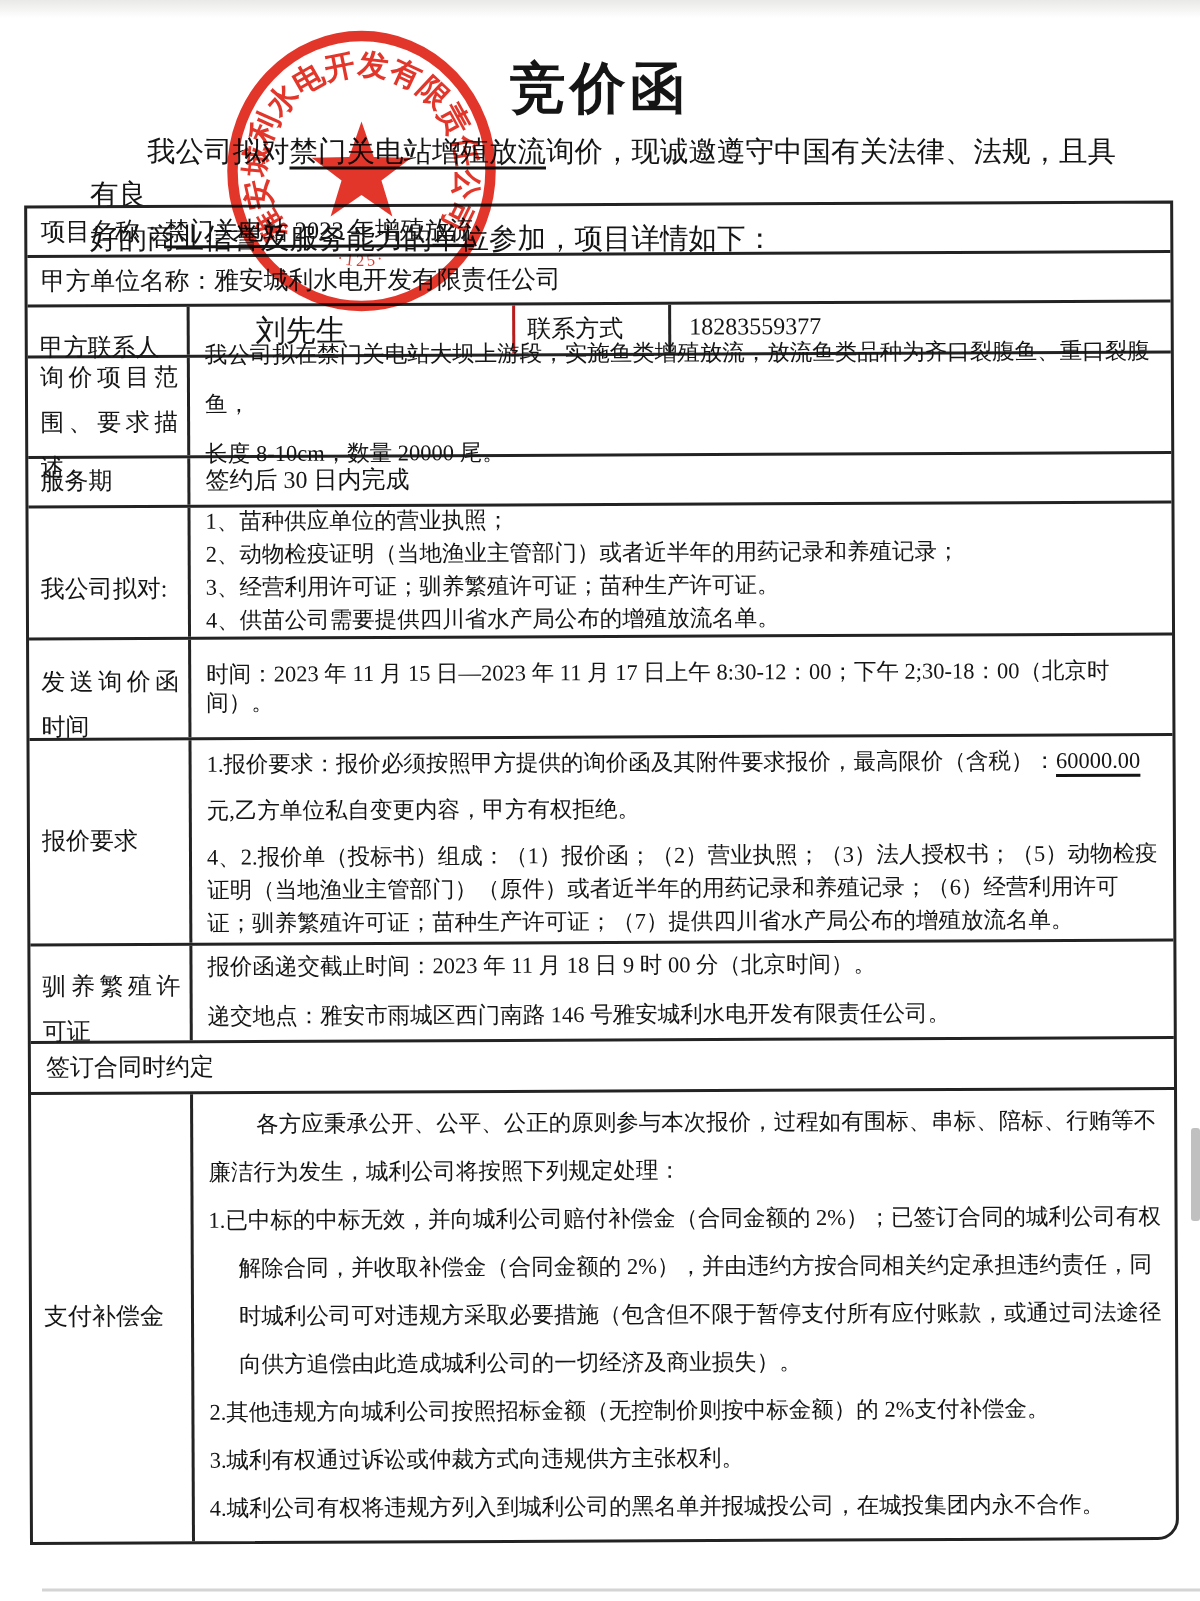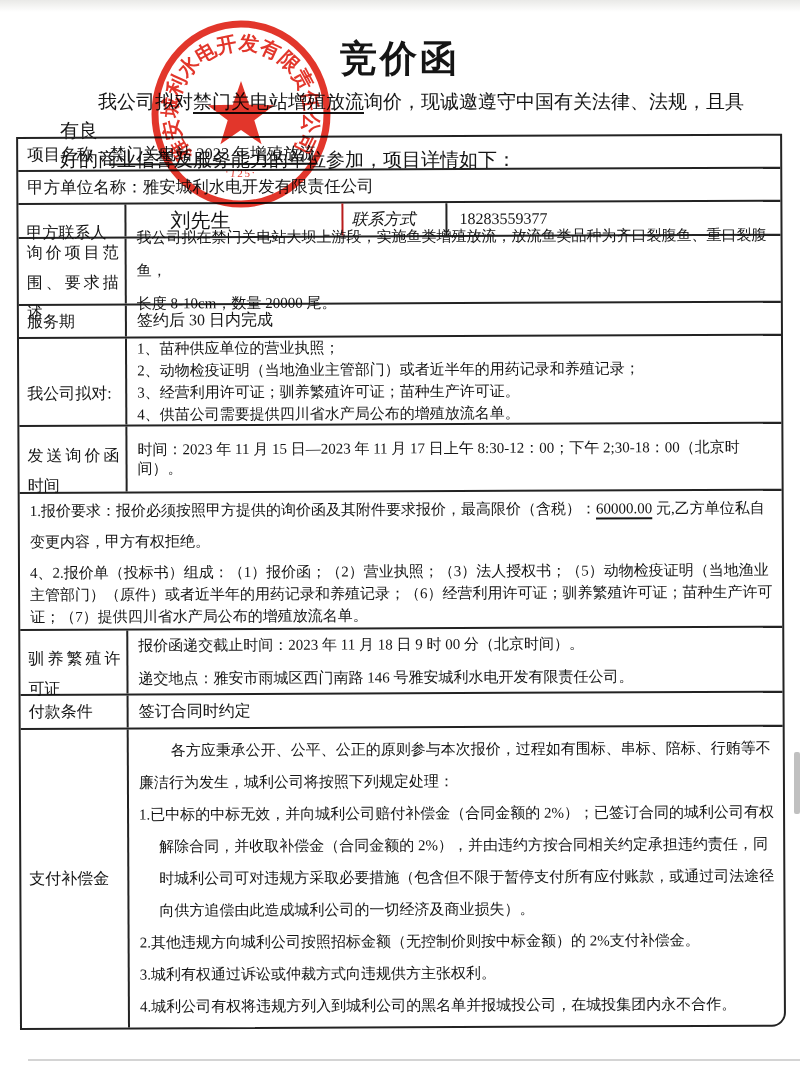--- a/index.html
+++ b/index.html
@@ -44,21 +44,21 @@
   .r4 { height:67px; } .r5 { height:33px; } .r6 { height:88px; }
   .r7 { height:67px; } .r8 { height:137px; } .r9 { height:65px; }
   .r10 { height:34px; } .r11 { height:298px; }
 
   .fullcell { flex:1; display:flex; align-items:center; padding-left:9px;
     font-size:16.5px; }
 
   .c2 { width:217px; flex:none; border-right:2px solid #b91c1c;
     display:flex; align-items:center; padding-left:44px; font-size:20px; }
   .c3 { width:104px; flex:none; border-right:2px solid #232323;
-    display:flex; align-items:center; padding-left:8px; font-size:16px;font-style:italic; }
+    display:flex; align-items:center; padding-left:8px; font-size:16px; }
   .c4 { flex:1; display:flex; align-items:center; padding-left:12px; font-size:16px; }
 
   .val p { margin:0; }
   .lh33 p { line-height:33px; }
   .lh22 p { line-height:22px; }
   .quote1 { line-height:31px; margin-bottom:4px !important; }
   .quote2 { line-height:22px; }
   .integrity p { line-height:32px; }
   .integrity .p-first { text-indent:32px; }
   .integrity .hang { padding-left:20px; text-indent:-20px; }
@@ -139,40 +139,40 @@
   <div class="row r7">
     <div class="lbl">
         <div class="jt">发送询价函时间</div>
       </div>
     <div class="val">
       <p>时间：2023 年 11 月 15 日—2023 年 11 月 17 日上午 8:30-12：00；下午 2;30-18：00（北京时间）。</p>
     </div>
   </div>
 
   <div class="row r8">
+    <div class="lbl">
+        <div>报价要求</div>
+      </div>
     <div class="val">
       <p class="quote1"><span>1.报价要求：报价必须按照甲方提供的询价函及其附件要求报价，最高限价（含税）：</span><span class="u">60000.00</span><span> 元,乙方单位私自变更内容，甲方有权拒绝。</span></p>
       <p class="quote2">4、2.报价单（投标书）组成：（1）报价函；（2）营业执照；（3）法人授权书；（5）动物检疫证明（当地渔业主管部门）（原件）或者近半年的用药记录和养殖记录；（6）经营利用许可证；驯养繁殖许可证；苗种生产许可证；（7）提供四川省水产局公布的增殖放流名单。</p>
     </div>
   </div>
 
   <div class="row r9">
     <div class="lbl">
         <div class="jt">驯养繁殖许可证</div>
       </div>
     <div class="val lh33">
       <p>报价函递交截止时间：2023 年 11 月 18 日 9 时 00 分（北京时间）。</p>
       <p>递交地点：雅安市雨城区西门南路 146 号雅安城利水电开发有限责任公司。</p>
     </div>
   </div>
 
   <div class="row r10">
-    <div class="lbl">
-        <div>付款条件</div>
-      </div>
     <div class="val">
       <p style="font-size:16px">签订合同时约定</p>
     </div>
   </div>
 
   <div class="row r11">
     <div class="lbl">
         <div>支付补偿金</div>
       </div>
     <div class="val integrity">

